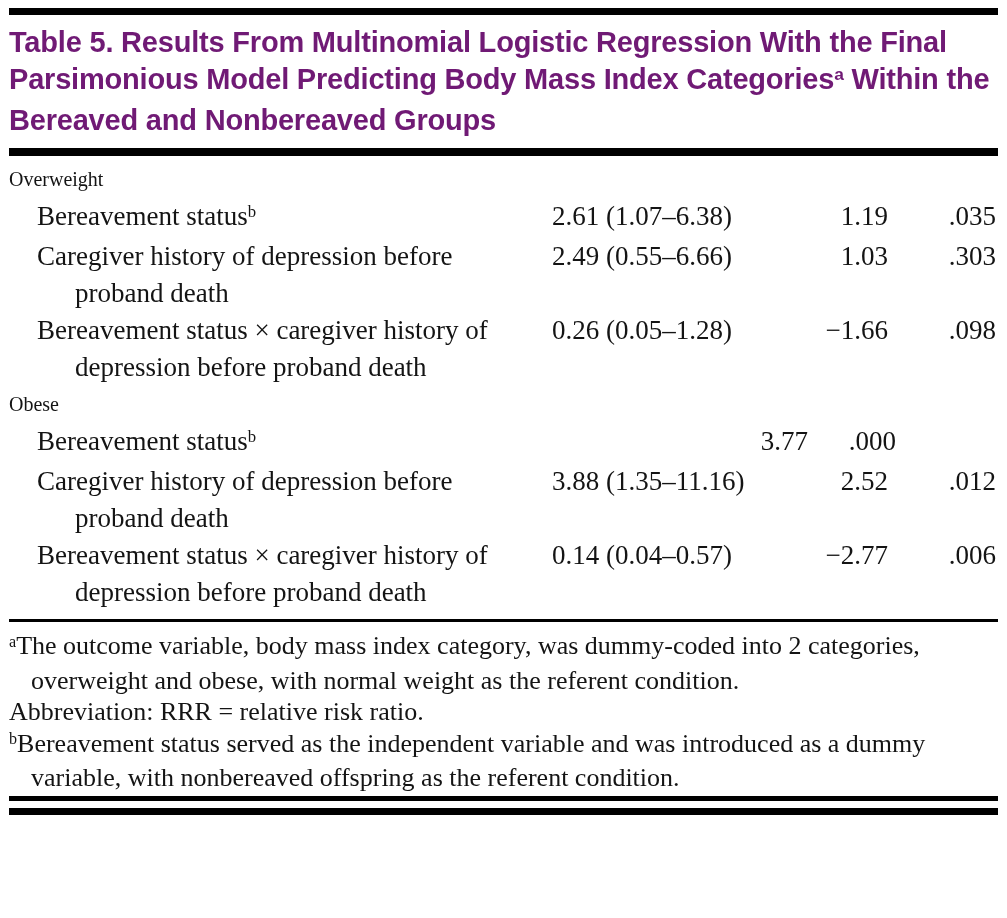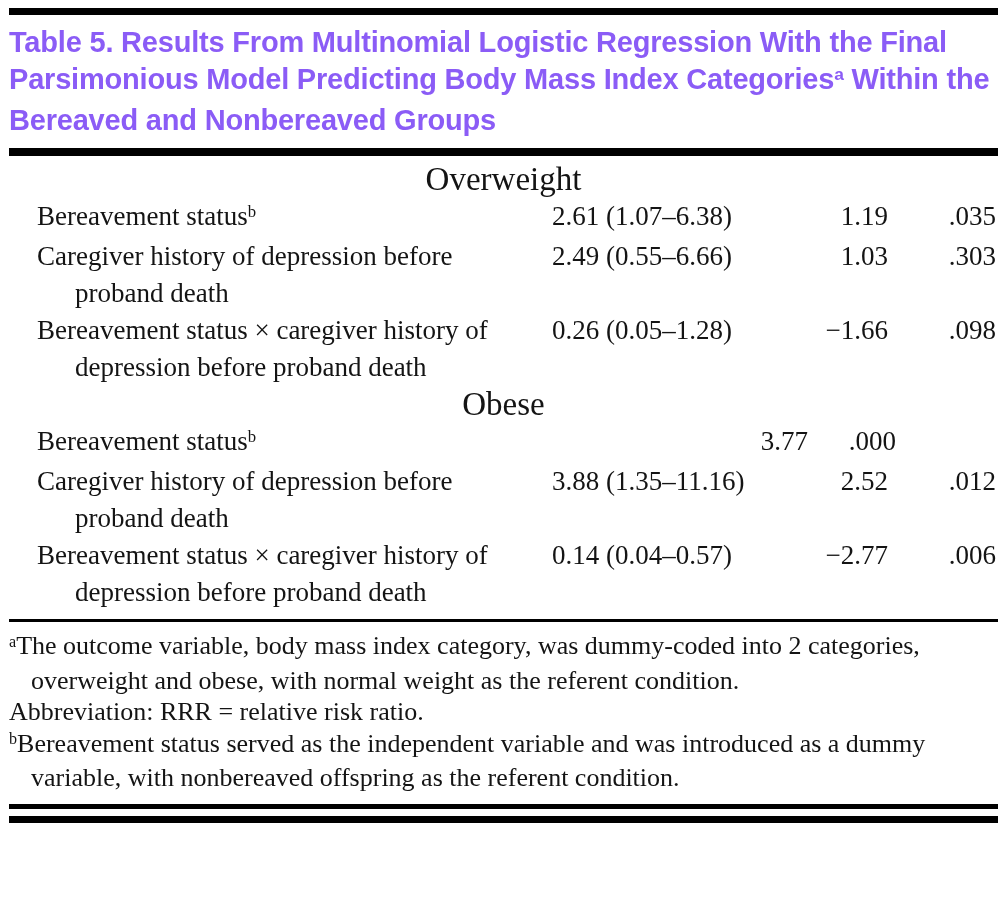--- a/index.html
+++ b/index.html
@@ -16,21 +16,21 @@
   .rule-medium { height: 5px; }
   .rule-thin   { height: 3px; }
   .rule-bottom-gap { margin-top: 7px; }
 
   .title {
     font-family: "Liberation Sans", sans-serif;
     font-weight: 700;
     font-size: 29px;
     line-height: 37px;
     letter-spacing: -0.2px;
-    color: #8b5cf6;
+    color: #701a75;
     margin: 9px 0 9px 0;
   }
   .title sup { font-size: 60%; position: relative; top: -0.5em; vertical-align: baseline; }
 
   .row {
     display: grid;
     grid-template-columns: 1fr 280px 80px 100px;
     align-items: start;
   }
 
@@ -42,33 +42,33 @@
   .head-pred { text-align: left; }
   .head-rrr  { text-align: center; }
   .head-t    { text-align: center; font-style: italic; }
   .head-p    { text-align: right; padding-right: 6px; font-style: italic; }
 
   .tbody {
     font-size: 27px;
     line-height: 37px;
     padding: 5px 0 8px 0;
   }
-  .section-header { font-size: 33px; line-height: 37px; text-align: center; }
+  .section-header { font-size: 20px; line-height: 37px; }
 
   .cell-pred { padding-left: 66px; text-indent: -38px; }
   .cell-rrr  { padding-left: 14px; }
   .cell-t    { text-align: right; padding-right: 10px; }
   .cell-p    { text-align: right; padding-right: 2px; }
 
   sup.marker { font-size: 62%; position: relative; top: -0.45em; vertical-align: baseline; }
 
   .footnotes {
     font-size: 26px;
     line-height: 31.5px;
-    padding: 8px 0 10px 0;
+    padding: 8px 0 2px 0;
   }
   .footnote { padding-left: 22px; text-indent: -22px; }
 </style>
 </head>
 <body>
 
 <div class="page">
 
   <div class="rule rule-heavy"></div>
 

